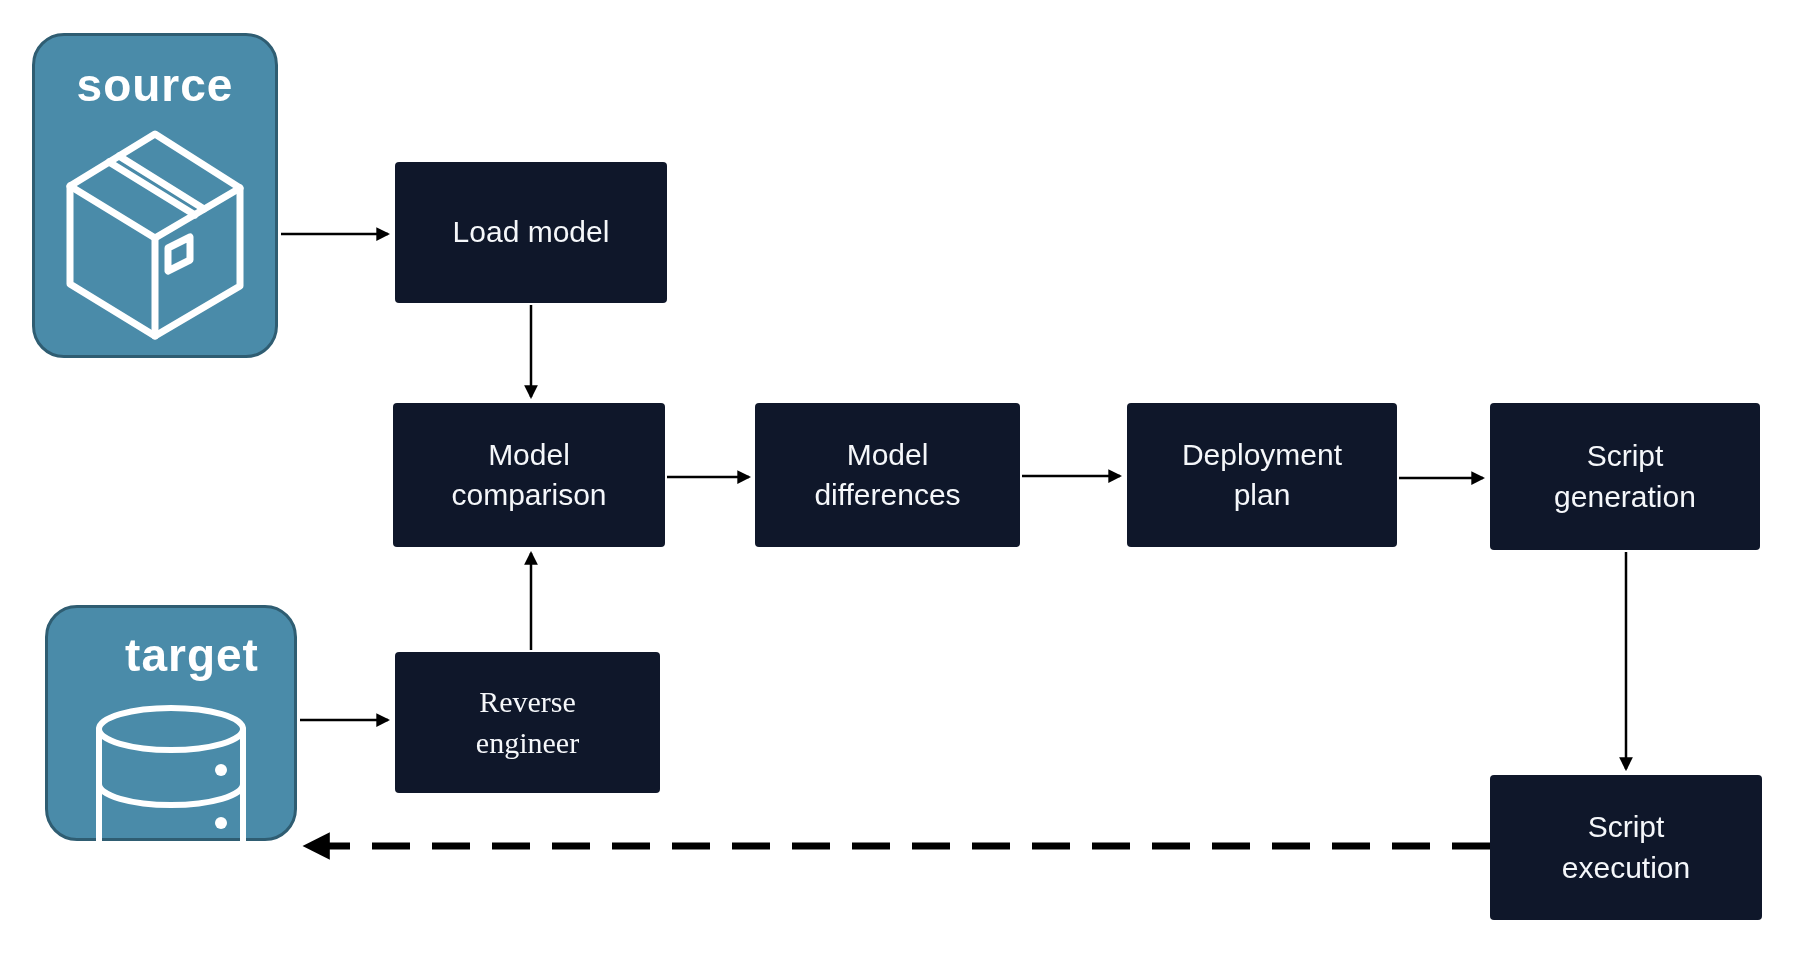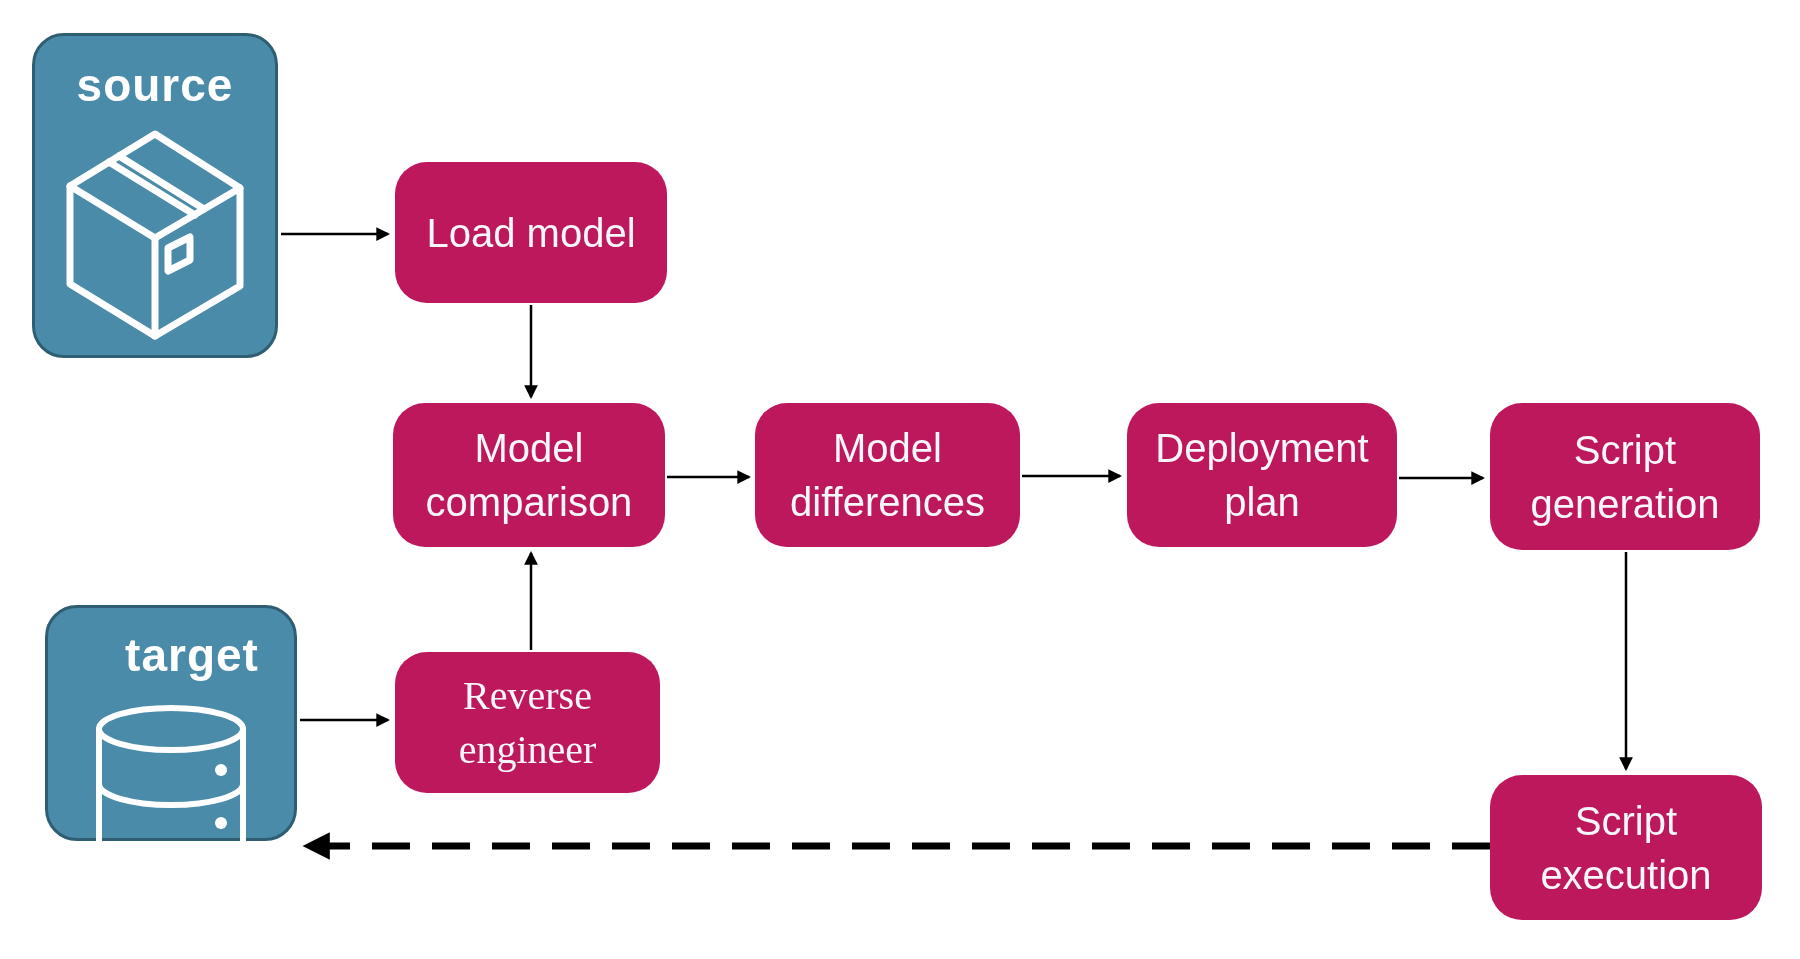--- a/index.html
+++ b/index.html
@@ -37,28 +37,28 @@
   .container-source { left: 32px; top: 33px; width: 246px; height: 325px; }
   .container-source .container-label { margin-top: 26px; }
   .container-target { left: 45px; top: 605px; width: 252px; height: 236px; padding-left: 42px; }
   .container-target .container-label { margin-top: 24px; }
   .container-icon { position: absolute; }
   .package-icon { left: 20px; top: 85px; }
   .database-icon { left: 38px; top: 88px; }
 
   .node {
     position: absolute;
-    background: #be185d;
-    border-radius: 32px;
+    background: #0f172a;
+    border-radius: 4px;
     color: #F5F7FA;
     display: flex;
     align-items: center;
     justify-content: center;
     text-align: center;
-    font-size: 40px;
+    font-size: 30px;
     line-height: 1.35;
     white-space: pre-line;
   }
   .node-load-model        { left: 395px; top: 162px; width: 272px; height: 141px; }
   .node-model-comparison  { left: 393px; top: 403px; width: 272px; height: 144px; }
   .node-model-differences { left: 755px; top: 403px; width: 265px; height: 144px; }
   .node-deployment-plan   { left: 1127px; top: 403px; width: 270px; height: 144px; }
   .node-script-generation { left: 1490px; top: 403px; width: 270px; height: 147px; }
   .node-reverse-engineer  { left: 395px; top: 652px; width: 265px; height: 141px; font-family: Liberation Serif, serif; }
   .node-script-execution  { left: 1490px; top: 775px; width: 272px; height: 145px; }

